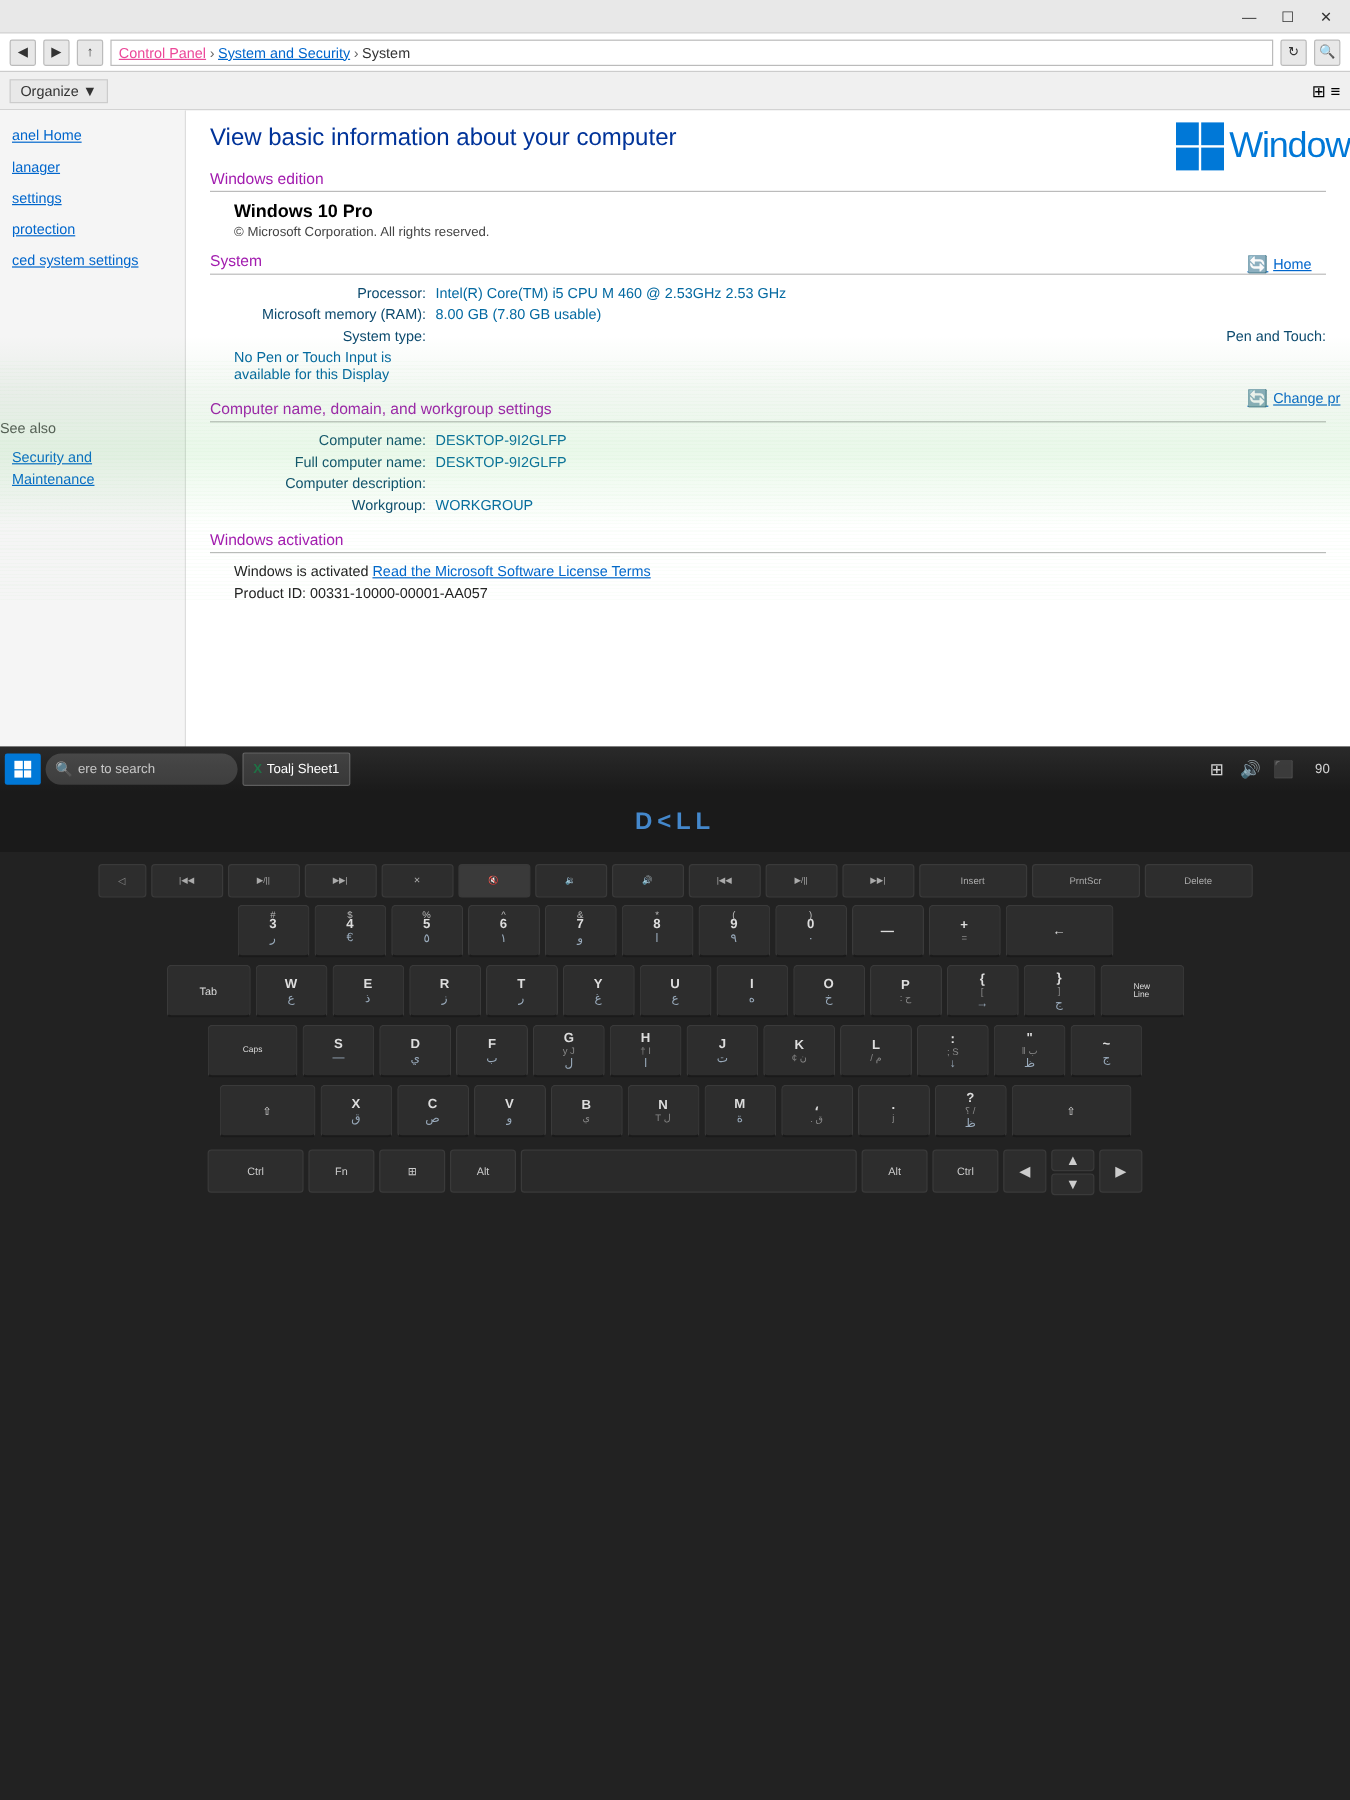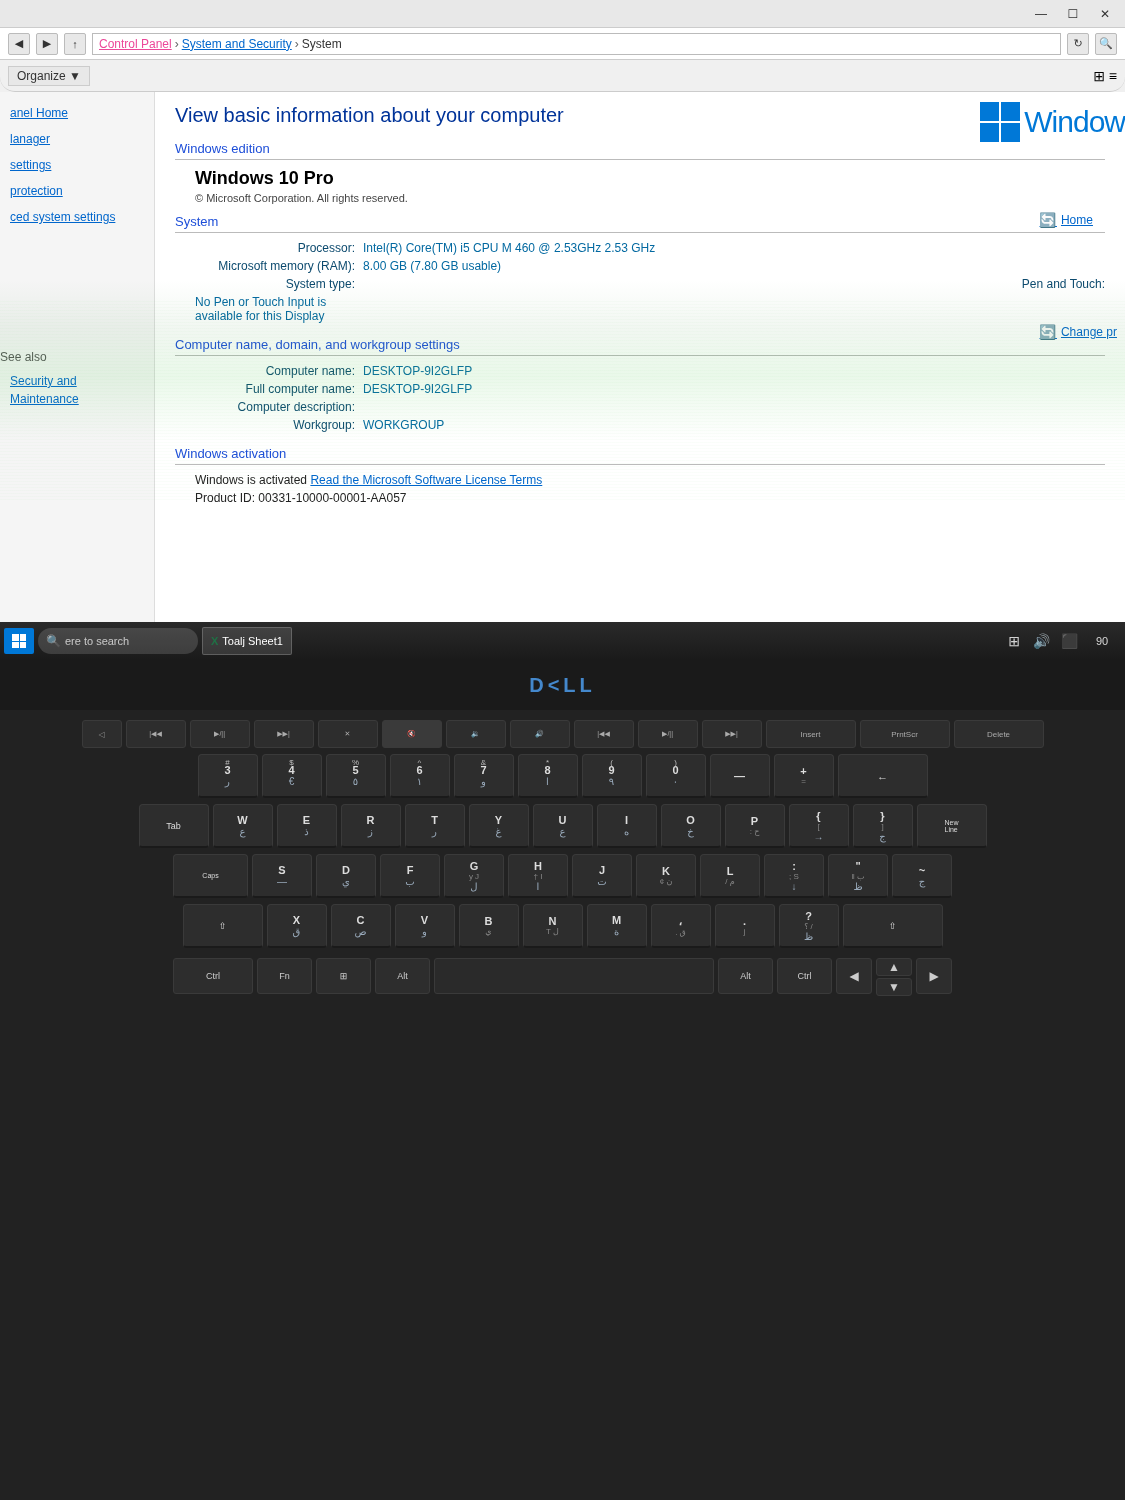--- a/index.html
+++ b/index.html
@@ -140,21 +140,21 @@
     }
     .windows-logo-text {
       font-size: 30px;
       font-weight: 300;
       color: #0078d7;
       letter-spacing: -1px;
     }
 
     .section-title {
       font-size: 13px;
-      color: #1d4ed8;
+      color: #a21caf;
       border-bottom: 1px solid #bbb;
       padding-bottom: 3px;
       margin-bottom: 8px;
       margin-top: 10px;
     }
 
     .info-grid {
       display: grid;
       grid-template-columns: 160px 1fr;
       gap: 4px 8px;
@@ -213,21 +213,20 @@
 
     
     .toolbar {
       height: 32px;
       background: #f0f0f0;
       border-bottom: 1px solid #ccc;
       display: flex;
       align-items: center;
       padding: 0 8px;
       gap: 4px;
-      border-radius: 15px;
     }
     .toolbar-btn {
       padding: 2px 8px;
       font-size: 12px;
       background: #e8e8e8;
       border: 1px solid #ccc;
       cursor: pointer;
       color: #333;
     }
 
@@ -524,21 +523,21 @@
           <div class="win-sq"></div>
           <div class="win-sq"></div>
         </div>
         <div class="windows-logo-text">Window</div>
       </div>
 
       <div class="page-title">View basic information about your computer</div>
 
       <div class="section-title">Windows edition</div>
       <div style="margin-left:20px;margin-bottom:6px;">
-        <div style="font-size:18px;font-weight:bold;margin-bottom:3px;">Windows 10 Pro</div>
+        <div style="font-size:15px;font-weight:bold;margin-bottom:3px;">Windows 10 Pro</div>
         <div style="font-size:11px;color:#444;">© Microsoft Corporation. All rights reserved.</div>
       </div>
 
       <div class="section-title">System</div>
       <div class="info-grid">
         <div class="info-label">Processor:</div>
         <div class="info-value">Intel(R) Core(TM) i5 CPU    M 460  @ 2.53GHz  2.53 GHz</div>
 
         <div class="info-label">Microsoft memory (RAM):</div>
         <div class="info-value">8.00 GB (7.80 GB usable)</div>

